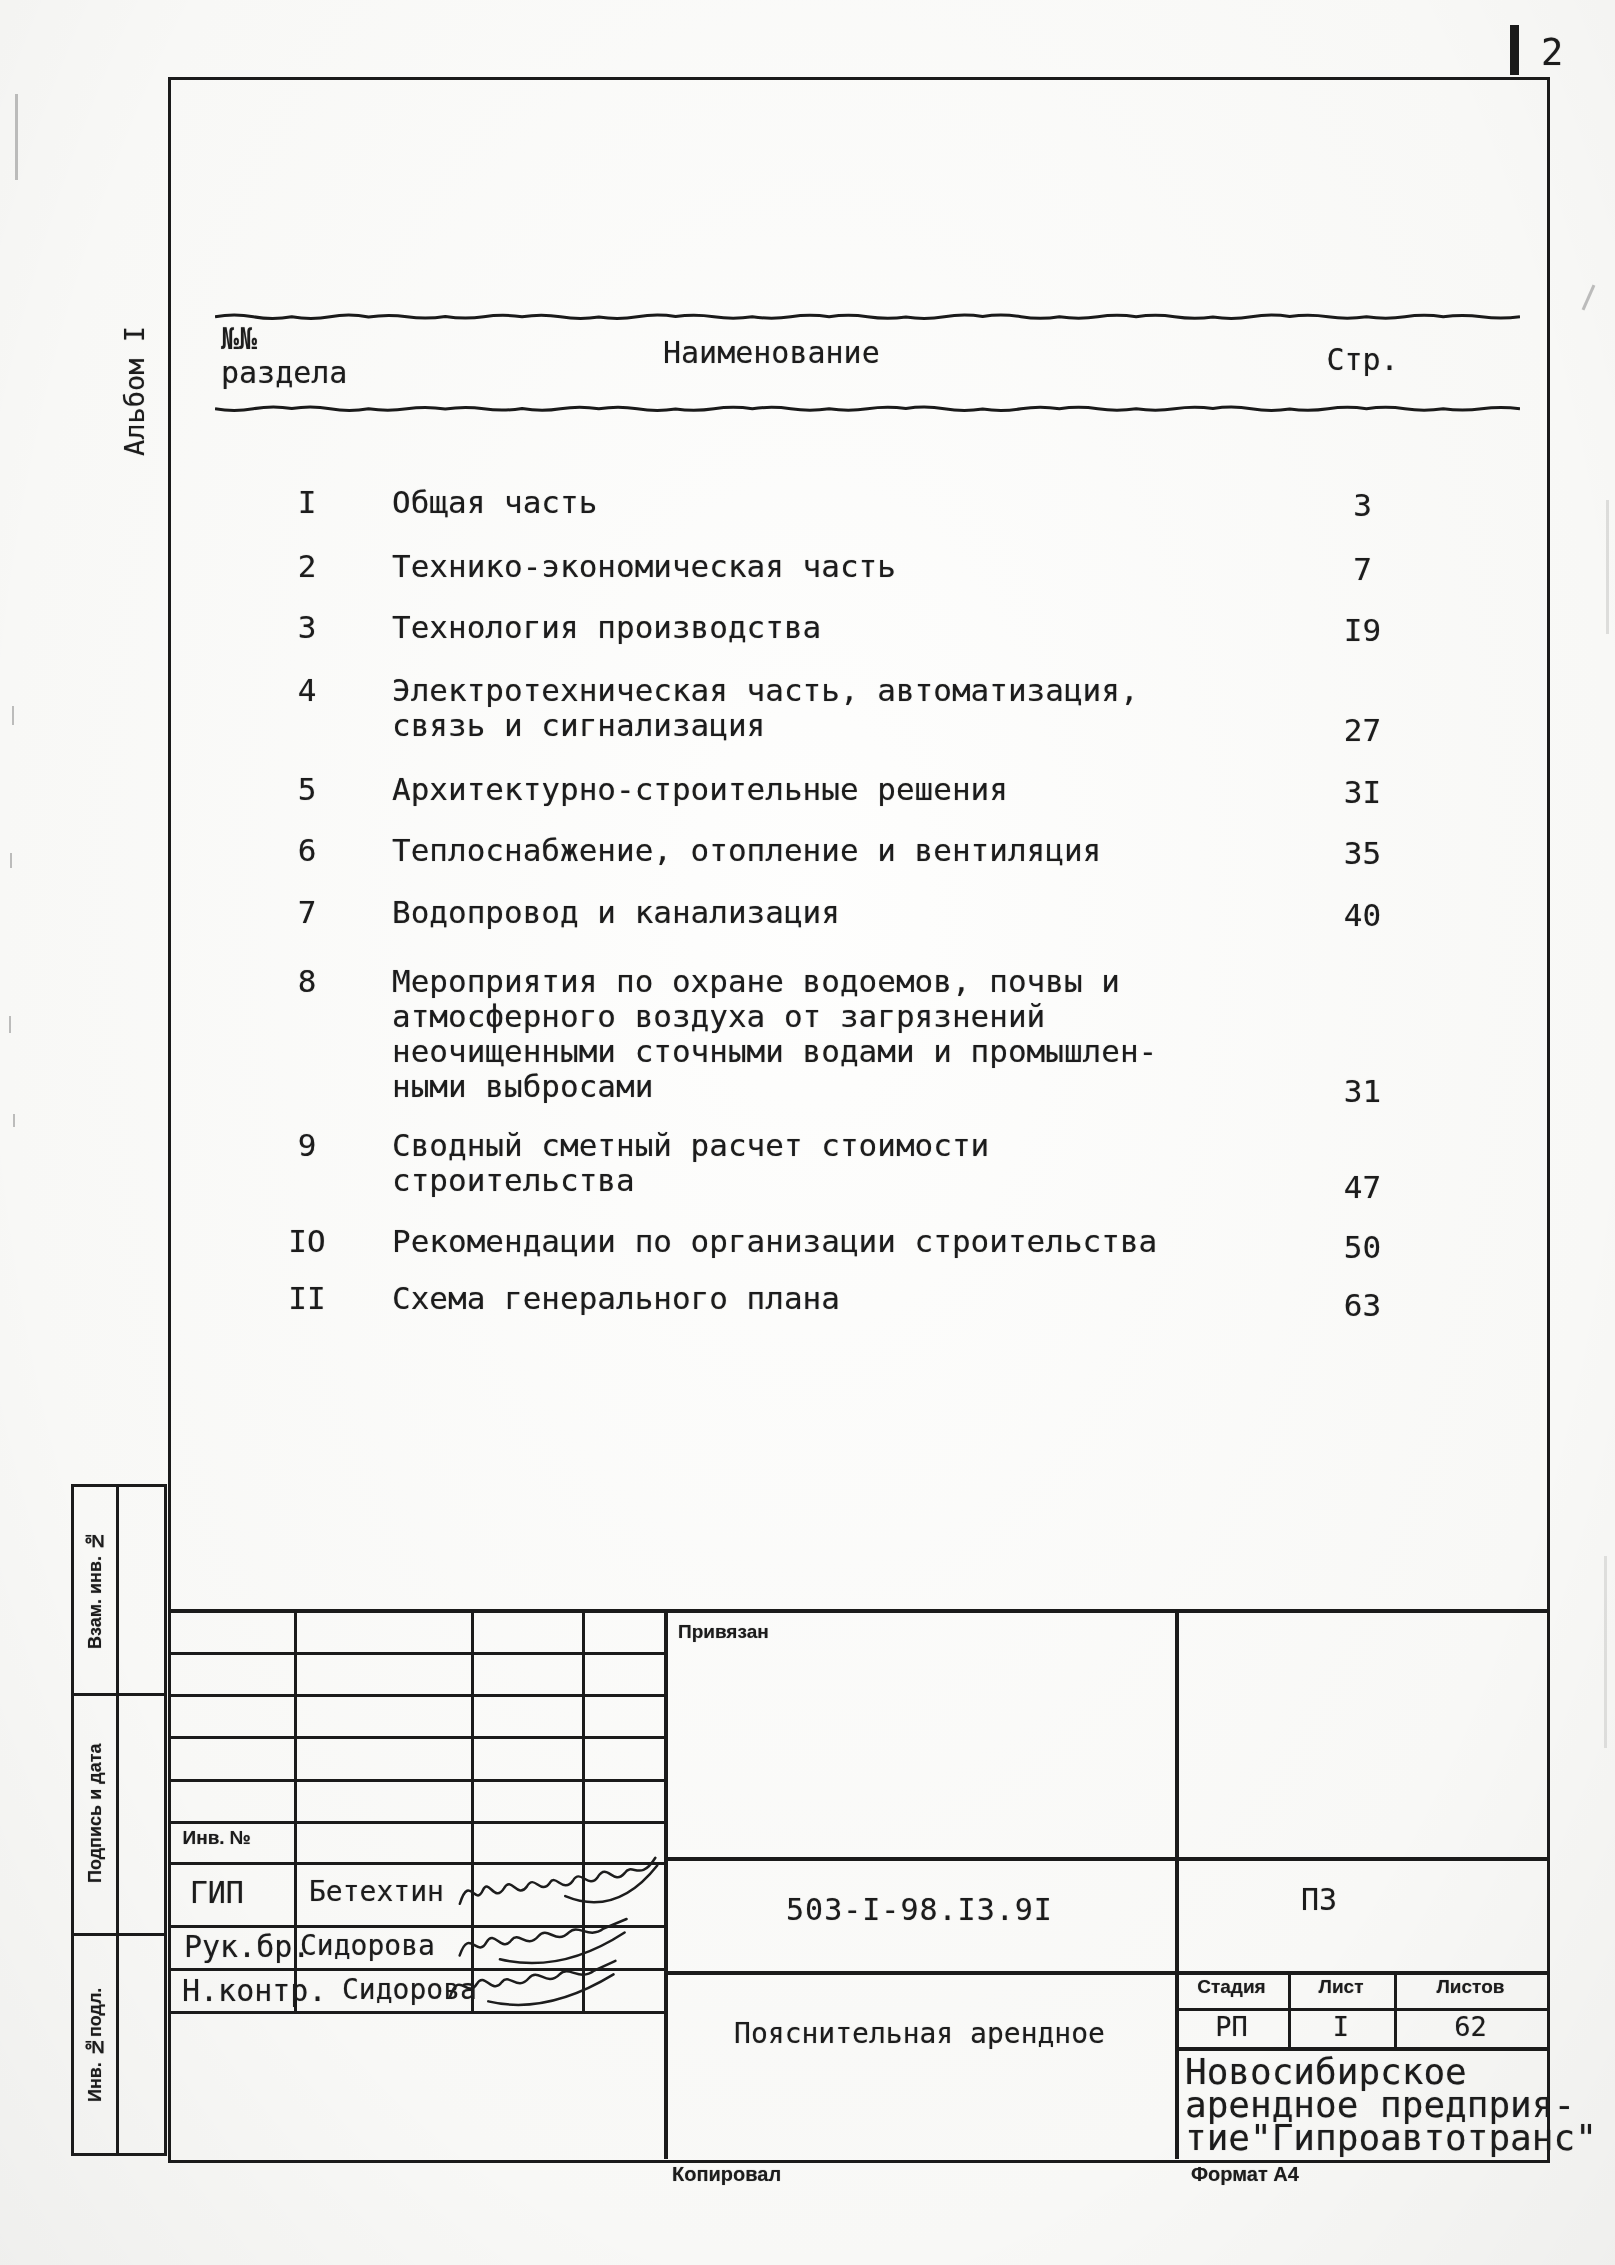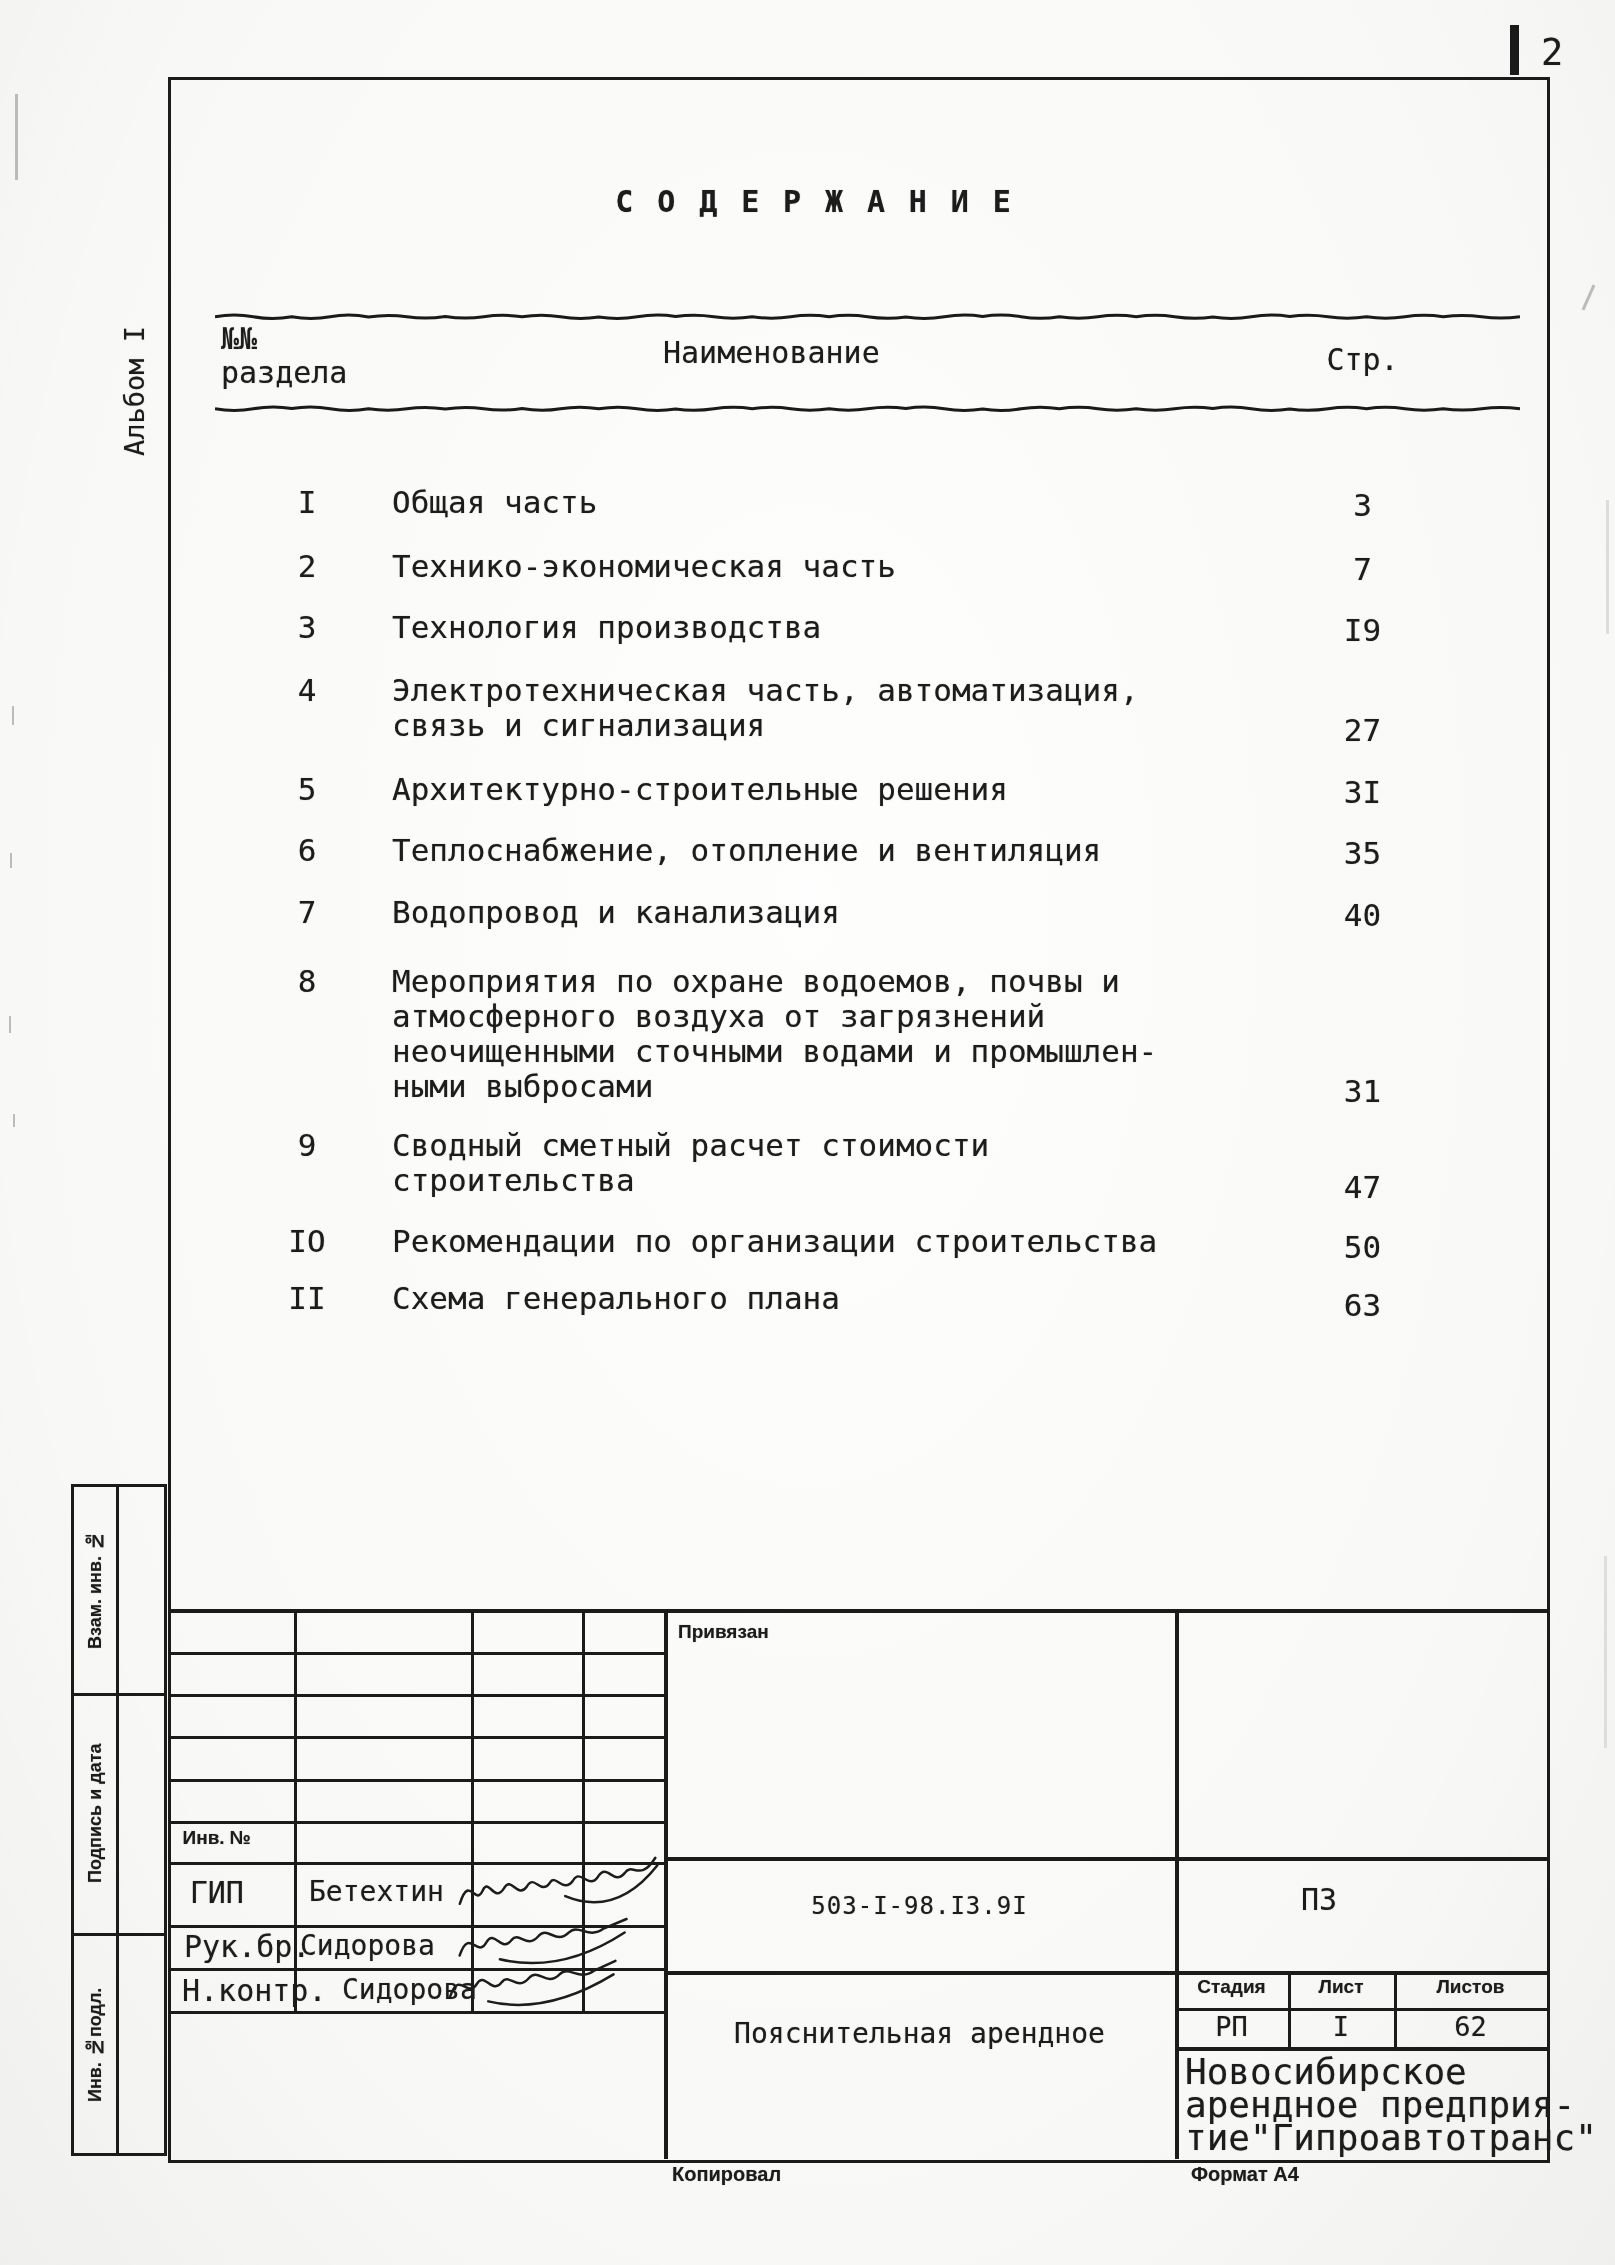--- a/index.html
+++ b/index.html
@@ -61,21 +61,21 @@
   .tb-label{position:absolute;font-size:19px;font-weight:bold;}
   .role-row .role{position:absolute;font-size:30px;margin-left:11px;}
   .role-row .rname{position:absolute;font-size:28px;}
   .sig{position:absolute;}
 
   .stage-cell{position:absolute;text-align:center;font-size:19px;font-weight:bold;}
   .stage-val{position:absolute;text-align:center;font-size:27px;}
   .company{
     position:absolute;left:507px;top:1975px;font-size:36px;line-height:33px;white-space:pre-line;
   }
-  .doc-number{position:absolute;left:493px;top:1812px;width:511px;text-align:center;font-size:24px;letter-spacing:1px;}
+  .doc-number{position:absolute;left:493px;top:1812px;width:511px;text-align:center;font-size:30px;letter-spacing:1px;}
   .doc-type{position:absolute;left:1004px;top:1802px;width:288px;text-align:center;font-size:30px;}
   .doc-title-cell{position:absolute;left:493px;top:1937px;width:511px;text-align:center;font-size:28px;}
 
   
   .sidebar{
     position:absolute;left:71px;top:1484px;width:90px;height:666px;
     border:3.8px solid #1b1b1b;
   }
   .sidebar .divider-v{position:absolute;left:42px;top:0;width:2.9px;height:100%;background:#1b1b1b;}
   .sidebar .divider-h1{position:absolute;left:0;top:206px;width:100%;height:2.9px;background:#1b1b1b;}
@@ -109,21 +109,20 @@
 
 <div class="scan">
 
   <div class="corner-tick"></div>
   <div class="page-number mono ink">2</div>
 
   <div class="album mono ink">Альбом I</div>
 
   <div class="sheet">
 
-    <div class="doc-title mono ink">С О Д Е Р Ж А Н И Е</div>
 
     <svg class="rule rule-top" viewBox="0 0 680 8" preserveAspectRatio="none">
       <path d="M0 4 Q10 1.5 20 4 T40 4 Q50 6.5 60 4 T80 4.2 Q90 2 100 4 T120 3.8 Q130 6 140 4 T160 4 Q170 1.8 180 4 T200 4.2 Q210 6.2 220 4 T240 3.8 Q250 2 260 4 T280 4 Q290 6 300 4 T320 4 Q330 2 340 4 T360 4.2 Q370 6.2 380 4 T400 3.8 Q410 1.8 420 4 T440 4 Q450 6 460 4 T480 4 Q490 2 500 4 T520 4.2 Q530 6.2 540 4 T560 3.8 Q570 2 580 4 T600 4 Q610 6 620 4 T640 4 Q650 2.2 660 4 T680 4" stroke="#1a1a1a" stroke-width="3" fill="none" vector-effect="non-scaling-stroke"></path>
     </svg>
     <svg class="rule rule-bottom" viewBox="0 0 680 8" preserveAspectRatio="none">
       <path d="M0 4 Q10 6.5 20 4 T40 3.8 Q50 1.5 60 4 T80 4 Q90 6 100 4 T120 4.2 Q130 2 140 4 T160 3.8 Q170 6.2 180 4 T200 4 Q210 1.8 220 4 T240 4.2 Q250 6 260 4 T280 4 Q290 2 300 4 T320 4 Q330 6 340 4 T360 3.8 Q370 1.8 380 4 T400 4.2 Q410 6.2 420 4 T440 4 Q450 2 460 4 T480 4 Q490 6 500 4 T520 3.8 Q530 1.8 540 4 T560 4.2 Q570 6 580 4 T600 4 Q610 2 620 4 T640 4 Q650 5.8 660 4 T680 4" stroke="#1a1a1a" stroke-width="3" fill="none" vector-effect="non-scaling-stroke"></path>
     </svg>
 
     <div class="col-head mono ink head-num">№№
 раздела</div>

